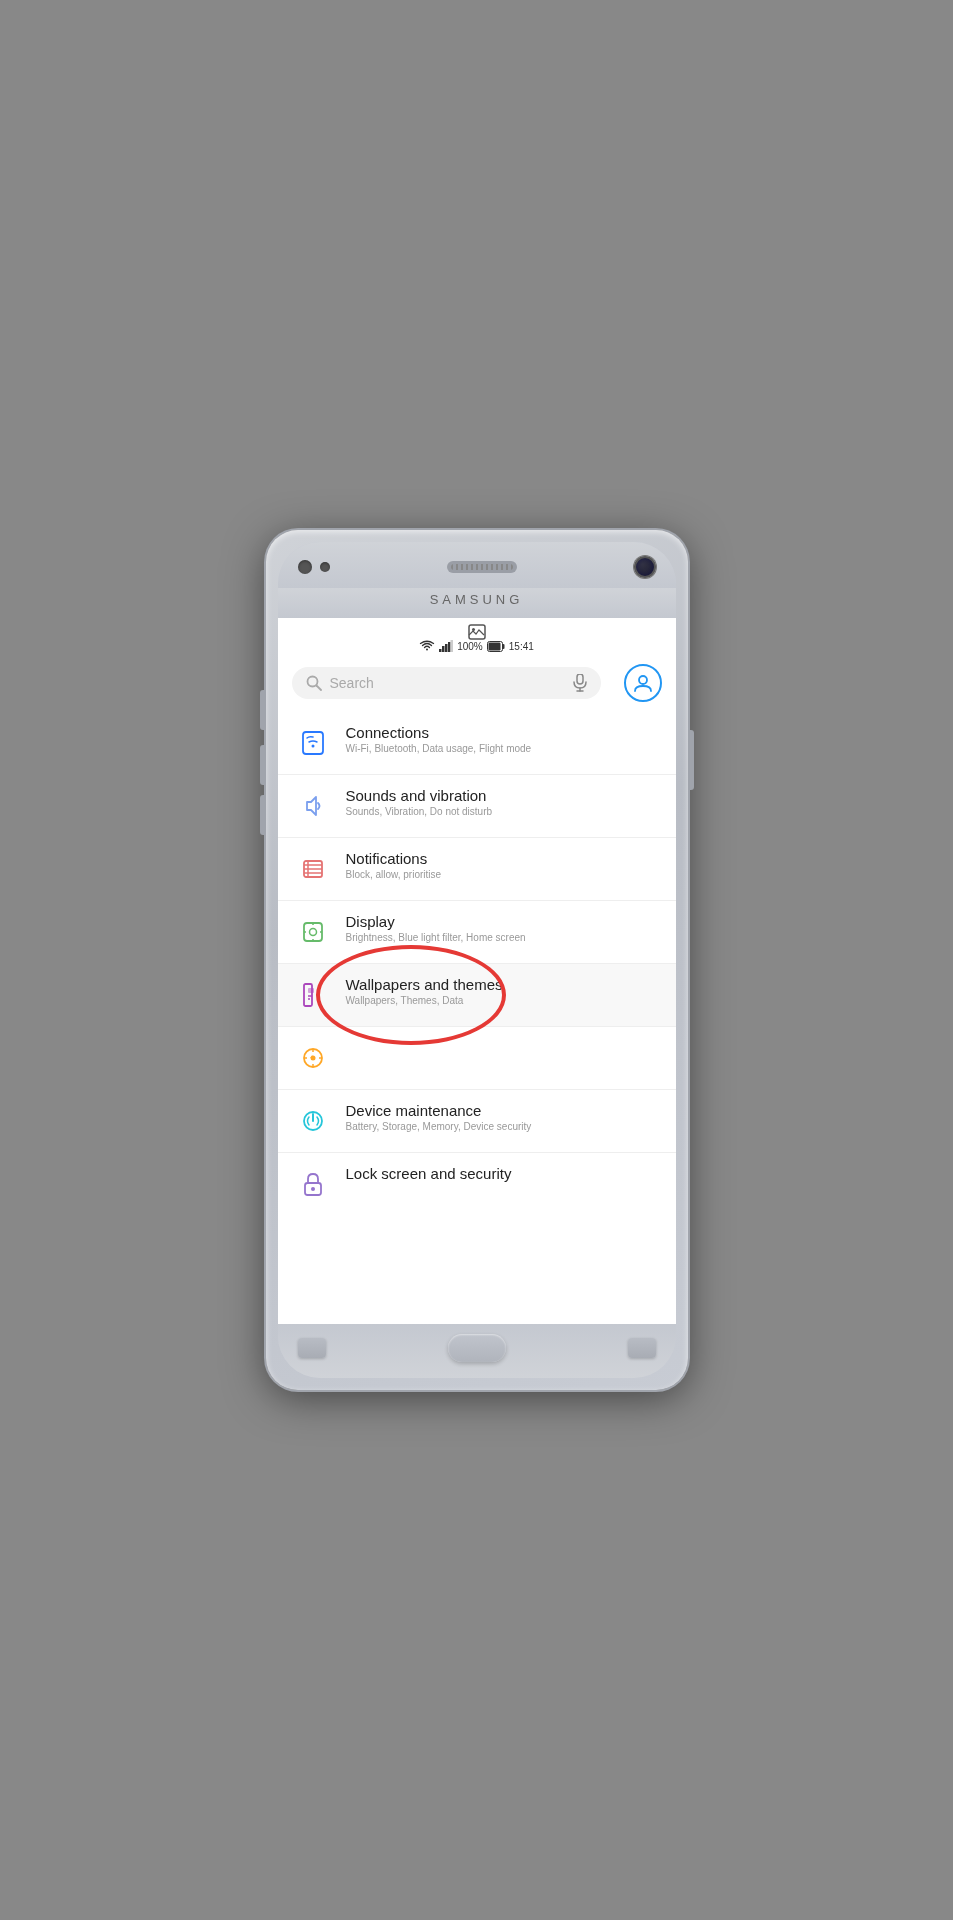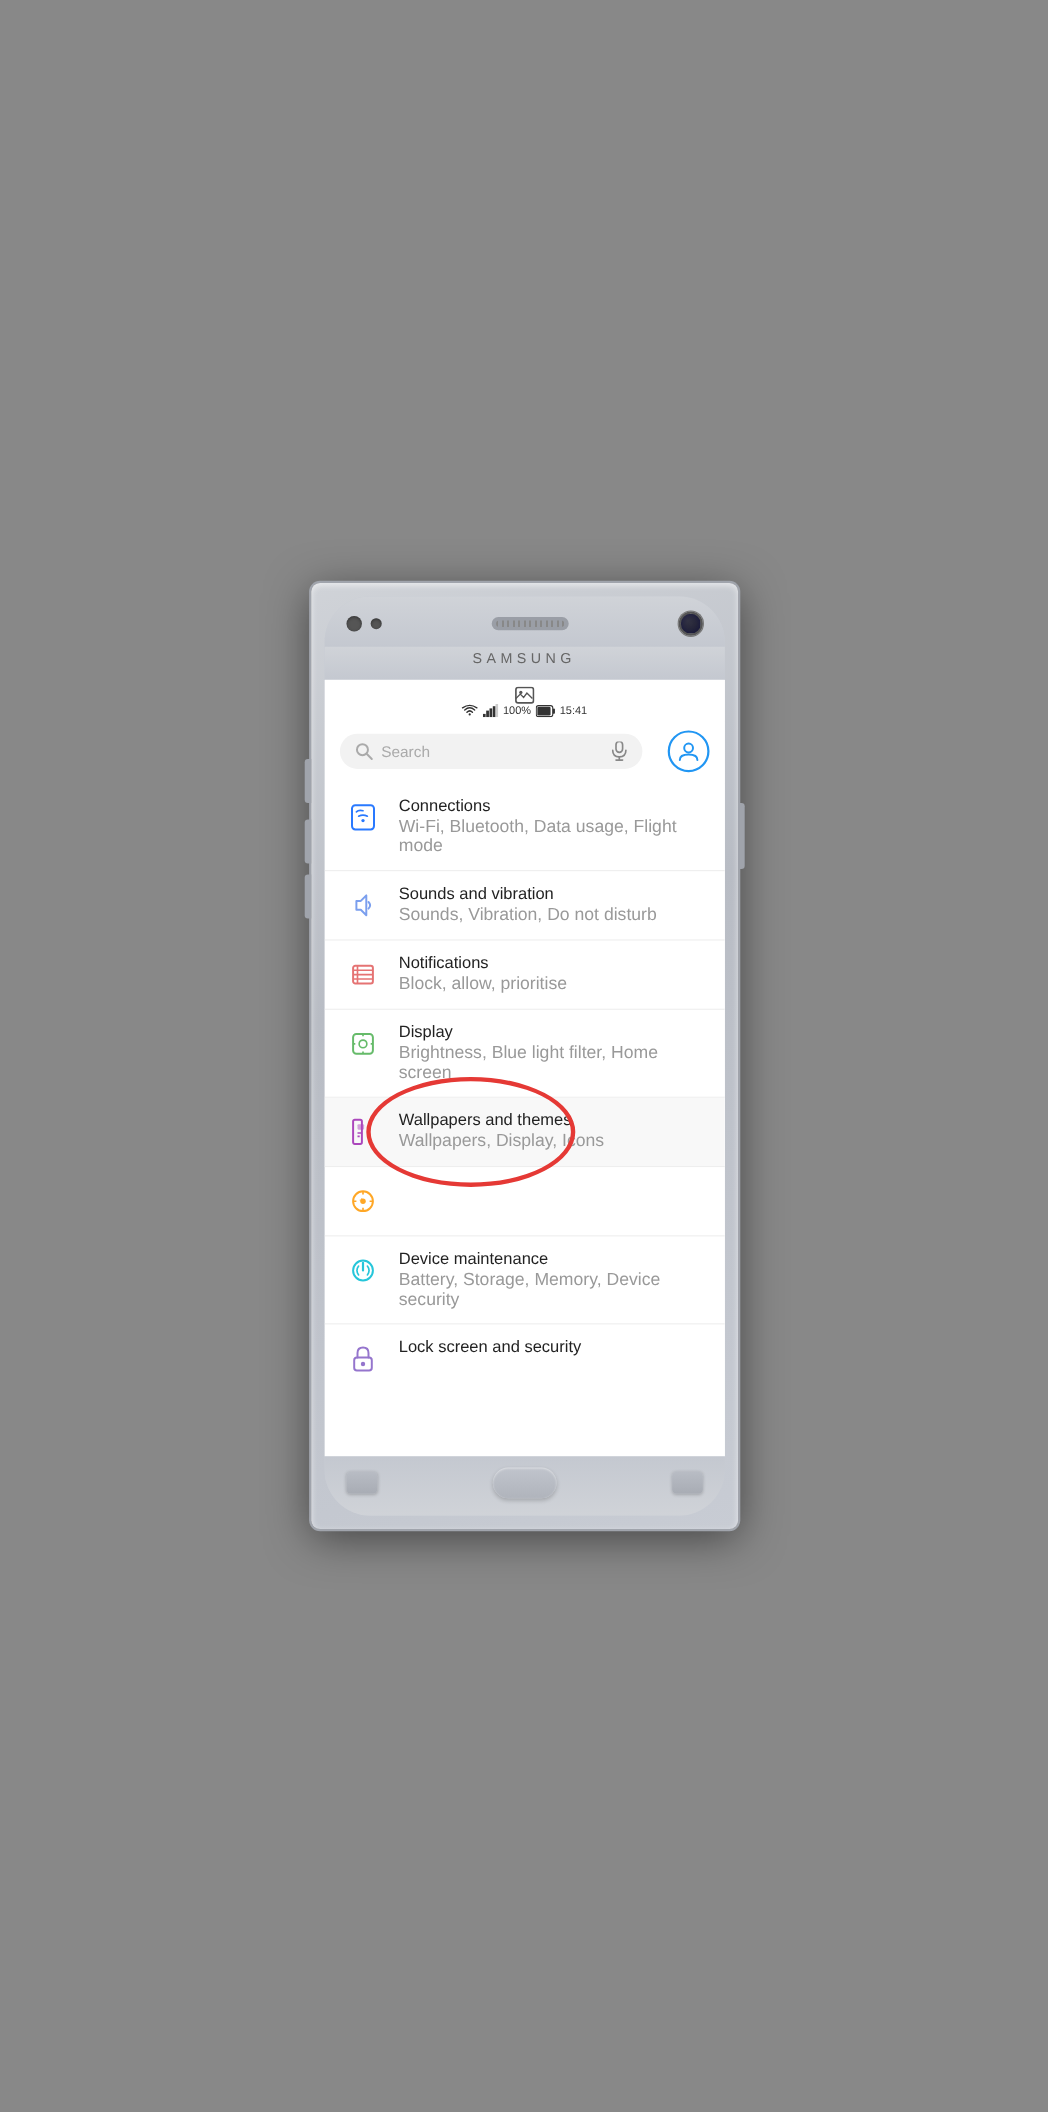--- a/index.html
+++ b/index.html
@@ -6,24 +6,24 @@
     body {
       background: #888;
       display: flex;
       justify-content: center;
       align-items: center;
       min-height: 100vh;
       font-family: 'Segoe UI', Arial, sans-serif;
     }
 
     .phone-outer {
-      width: 388px;
+      width: 422px;
       height: 860px;
       background: linear-gradient(160deg, #d0d3d8 0%, #b8bcc4 40%, #c8ccd4 100%);
-      border-radius: 8px;
+      border-radius: 32px;
       padding: 12px;
       box-shadow:
         0 0 0 2px #a0a4ac,
         0 8px 40px rgba(0,0,0,0.5),
         inset 0 2px 6px rgba(255,255,255,0.6);
       position: relative;
     }
 
     
     .phone-outer::before {
@@ -229,21 +229,21 @@
     .item-text {
       flex: 1;
     }
     .item-title {
       font-size: 15px;
       font-weight: 500;
       color: #222;
       margin-bottom: 2px;
     }
     .item-subtitle {
-      font-size: 16px;
+      font-size: 10px;
       color: #999;
     }
 
     
     .item-wallpapers {
       background: #f8f8f8;
     }
 
     
     .red-circle-overlay {
@@ -442,21 +442,21 @@
           <div class="item-icon icon-wallpapers">
             <svg width="28" height="28" viewBox="0 0 28 28">
               <rect x="5" y="3" width="8" height="22" rx="1.5" fill="none" stroke="#AB47BC" stroke-width="1.8"></rect>
               <rect x="9" y="7" width="6" height="5" rx="1" fill="#AB47BC" opacity="0.5"></rect>
               <line x1="9" y1="15" x2="13" y2="15" stroke="#AB47BC" stroke-width="1.5"></line>
               <line x1="9" y1="18" x2="11" y2="18" stroke="#AB47BC" stroke-width="1.5"></line>
             </svg>
           </div>
           <div class="item-text">
             <div class="item-title">Wallpapers and themes</div>
-            <div class="item-subtitle">Wallpapers, Display, Icons</div>
+            <div class="item-subtitle">Wallpapers, Themes, Data</div>
           </div>
         </div>
 
         <div class="settings-item">
           <div class="item-icon icon-advanced">
             <svg width="28" height="28" viewBox="0 0 28 28">
               <circle cx="14" cy="14" r="9" fill="none" stroke="#FFA726" stroke-width="1.8"></circle>
               <line x1="14" y1="8" x2="14" y2="5" stroke="#FFA726" stroke-width="1.5"></line>
               <line x1="14" y1="23" x2="14" y2="20" stroke="#FFA726" stroke-width="1.5"></line>
               <line x1="5" y1="14" x2="8" y2="14" stroke="#FFA726" stroke-width="1.5"></line>

